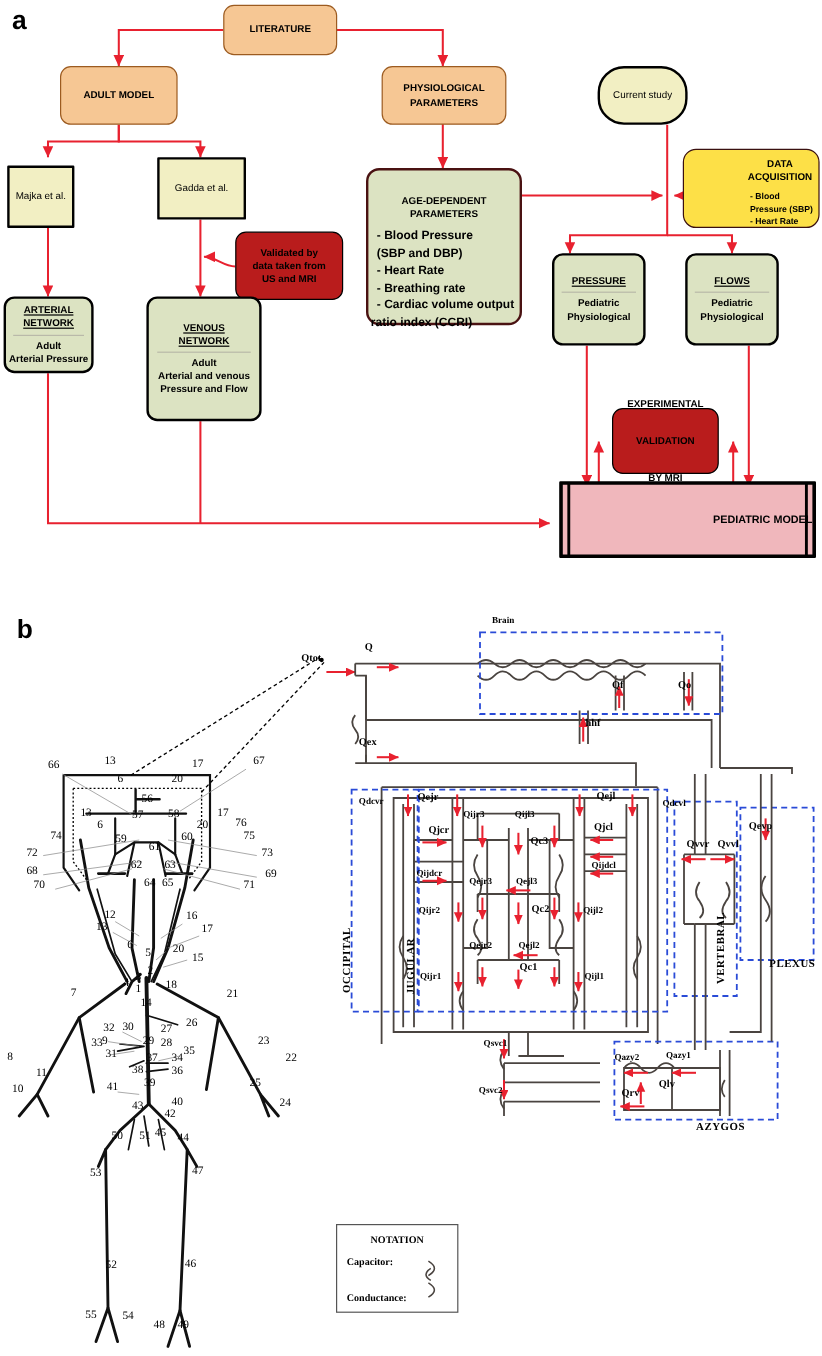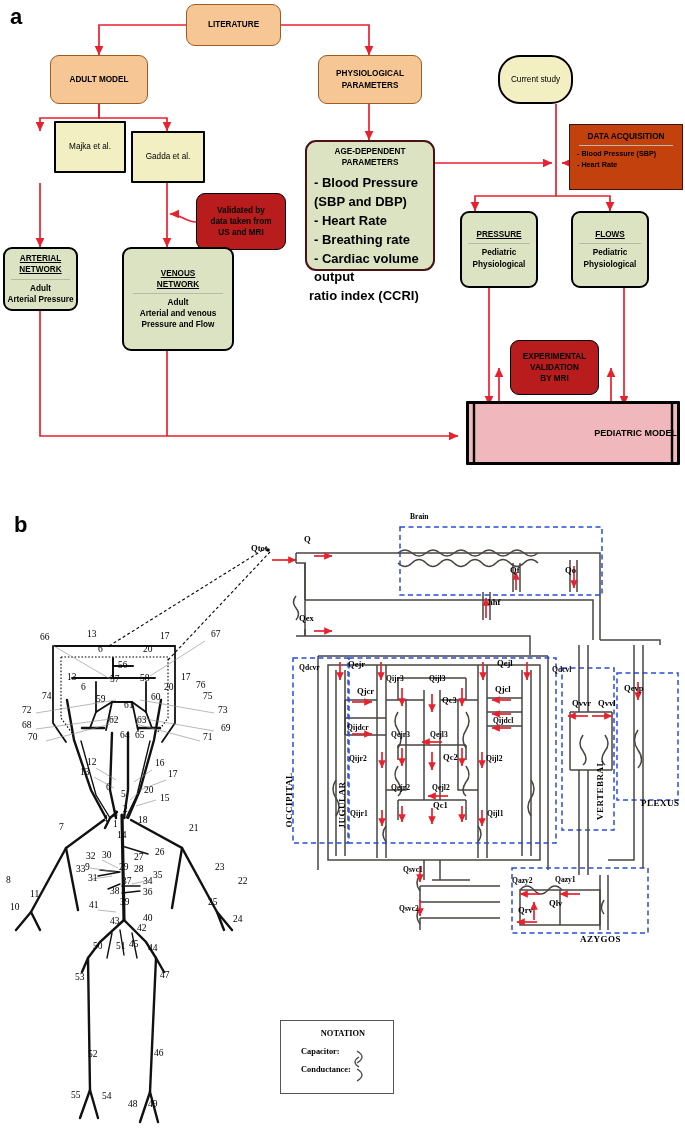--- a/index.html
+++ b/index.html
@@ -11,26 +11,26 @@
   
   .fbox{position:absolute;box-sizing:border-box;display:flex;flex-direction:column;
         align-items:center;justify-content:center;text-align:center;
         font-size:8.2px;font-weight:bold;line-height:1.35;}
   .fbox .ttl{display:block;}
   .fbox .sub{display:block;}
   .orange{background:#F6C794;border:1.6px solid #9C5B20;border-radius:9px;}
   .yellow{background:#F2EFC3;border:2.6px solid #000;border-radius:1px;}
   .green{background:#DCE3C2;border:2.6px solid #000;border-radius:9px;}
   .green-dk{background:#DCE3C2;border:2.2px solid #4A1212;border-radius:11px;}
-  .white{background:#c2410c;border:1.8px solid #3A1010;border-radius:0;}
+  .white{background:#fde047;border:1.8px solid #3A1010;border-radius:11px;padding-left:48px;}
   .white-k{background:#b91c1c;border:1.8px solid #000;border-radius:9px;}
   .pink{background:#F0B7BC;border:3px solid #000;border-radius:1px;}
   .hdr{font-weight:bold;text-decoration:underline;}
   .divline{width:84%;height:1px;background:#b9b9a9;margin:3px 0 3px 0;}
-  .lst{font-size:13px;font-weight:bold;text-align:left;line-height:1.45;
+  .lst{font-size:10px;font-weight:bold;text-align:left;line-height:1.45;
        align-self:flex-start;padding-left:7px;}
   
   svg.layer{position:absolute;left:0;top:0;overflow:visible;}
   .rd{stroke:#E8212F;fill:none;stroke-width:1.7;}
   .rdf{fill:#E8212F;}
   .blk{stroke:#000;fill:none;stroke-width:1.3;}
   .vsl{stroke:#111;fill:none;stroke-width:2.4;stroke-linecap:round;}
   .vsl-t{stroke:#111;fill:none;stroke-width:1.4;stroke-linecap:round;}
   .lead{stroke:#888;fill:none;stroke-width:.6;}
   .dsh{stroke:#000;fill:none;stroke-width:1.1;stroke-dasharray:3 2.4;}
@@ -97,35 +97,35 @@
 
 <div class="fbox orange" style="left:318px;top:55px;width:104px;height:49px;">
   <span class="ttl">PHYSIOLOGICAL</span>
   <span class="ttl">PARAMETERS</span>
 </div>
 
 <div class="fbox yellow" style="left:498px;top:55px;width:75px;height:49px;font-weight:normal;border-radius:22px;">
   <span class="ttl">Current study</span>
 </div>
 
-<div class="fbox yellow" style="left:6px;top:121px;width:72px;height:52px;font-weight:normal;margin-left:48px;">
+<div class="fbox yellow" style="left:6px;top:138px;width:56px;height:52px;font-weight:normal;">
   <span class="ttl">Majka et al.</span>
 </div>
 
 <div class="fbox yellow" style="left:131px;top:131px;width:74px;height:52px;font-weight:normal;">
   <span class="ttl">Gadda et al.</span>
 </div>
 
 <div class="fbox white-k" style="left:196px;top:193px;width:90px;height:57px;">
   <span class="ttl">Validated by</span>
   <span class="ttl">data taken from</span>
   <span class="ttl">US and MRI</span>
 </div>
 
-<div class="fbox green-dk" style="left:305px;top:140px;width:130px;height:131px;justify-content:flex-start;padding-top:4px;">
+<div class="fbox green-dk" style="left:305px;top:140px;width:130px;height:131px;justify-content:flex-start;padding-top:20px;">
   <span class="ttl">AGE-DEPENDENT</span>
   <span class="ttl">PARAMETERS</span>
   <span class="divline"></span>
   <span class="lst">-  Blood Pressure</span>
   <span class="lst">   (SBP and DBP)</span>
   <span class="lst">-  Heart Rate</span>
   <span class="lst">-   Breathing rate</span>
   <span class="lst">-  Cardiac volume output</span>
   <span class="lst" style="padding-left:2px;">ratio index (CCRI)</span>
 </div>
@@ -138,21 +138,21 @@
 </div>
 
 <div class="fbox green" style="left:3px;top:247px;width:75px;height:64px;">
   <span class="hdr">ARTERIAL</span>
   <span class="hdr">NETWORK</span>
   <span class="divline"></span>
   <span class="sub">Adult</span>
   <span class="sub">Arterial Pressure</span>
 </div>
 
-<div class="fbox green" style="left:122px;top:247px;width:112px;height:104px;text-align:center;">
+<div class="fbox green" style="left:122px;top:247px;width:96px;height:104px;text-align:center;">
   <span class="hdr">VENOUS</span>
   <span class="hdr">NETWORK</span>
   <span class="divline"></span>
   <span class="sub">Adult</span>
   <span class="sub">Arterial and venous</span>
   <span class="sub">Pressure and Flow</span>
 </div>
 
 <div class="fbox green" style="left:460px;top:211px;width:78px;height:77px;">
   <span class="hdr">PRESSURE</span>
@@ -161,21 +161,21 @@
   <span class="sub">Physiological</span>
 </div>
 
 <div class="fbox green" style="left:571px;top:211px;width:78px;height:77px;">
   <span class="hdr">FLOWS</span>
   <span class="divline"></span>
   <span class="sub">Pediatric</span>
   <span class="sub">Physiological</span>
 </div>
 
-<div class="fbox white-k" style="left:510px;top:340px;width:89px;height:55px;">
+<div class="fbox white-k" style="left:510px;top:340px;width:89px;height:55px;gap:20px;">
   <span class="ttl">EXPERIMENTAL</span>
   <span class="ttl">VALIDATION</span>
   <span class="ttl">BY MRI</span>
 </div>
 
 <div class="fbox pink" style="left:466px;top:401px;width:214px;height:64px;font-size:9px;align-items:flex-end;">
   <span class="ttl">PEDIATRIC MODEL</span>
 </div>
 
 <svg class="layer" width="685" height="500">
@@ -494,21 +494,21 @@
 
   <g>
       <text x="0" y="0" class="grp" transform="translate(292,800) rotate(-90)" text-anchor="middle">OCCIPITAL</text>
       <text x="0" y="0" class="grp" transform="translate(345,805) rotate(-90)" text-anchor="middle">JUGULAR</text>
       <text x="0" y="0" class="grp" transform="translate(603,790) rotate(-90)" text-anchor="middle">VERTEBRAL</text>
       <text x="641" y="806" class="grp">PLEXUS</text>
       <text x="580" y="942" class="grp">AZYGOS</text>
     </g>
 </svg>
 
-<div class="notbox" style="left:280px;top:1020px;width:100px;height:72px;padding-left:12px;">
+<div class="notbox" style="left:280px;top:1020px;width:100px;height:72px;">
   <div class="ntt" style="text-align:center;margin-top:8px;">NOTATION</div>
   <div class="ntt" style="margin:9px 0 0 8px;">Capacitor:</div>
-  <div class="ntt" style="margin:9px 0 0 8px;">Conductance:</div>
+  <div class="ntt" style="margin:21px 0 0 8px;">Conductance:</div>
   <svg width="100" height="72" style="position:absolute;left:0;top:0;">
     <path class="pipe" style="stroke-width:1.3" d="M76,30 q10,6 0,12"></path>
     <path class="pipe" style="stroke-width:1.3" d="M76,48 q10,6 0,12 M78,46 q-8,-5 0,-10"></path>
   </svg>
 </div>
 
 </body></html>

